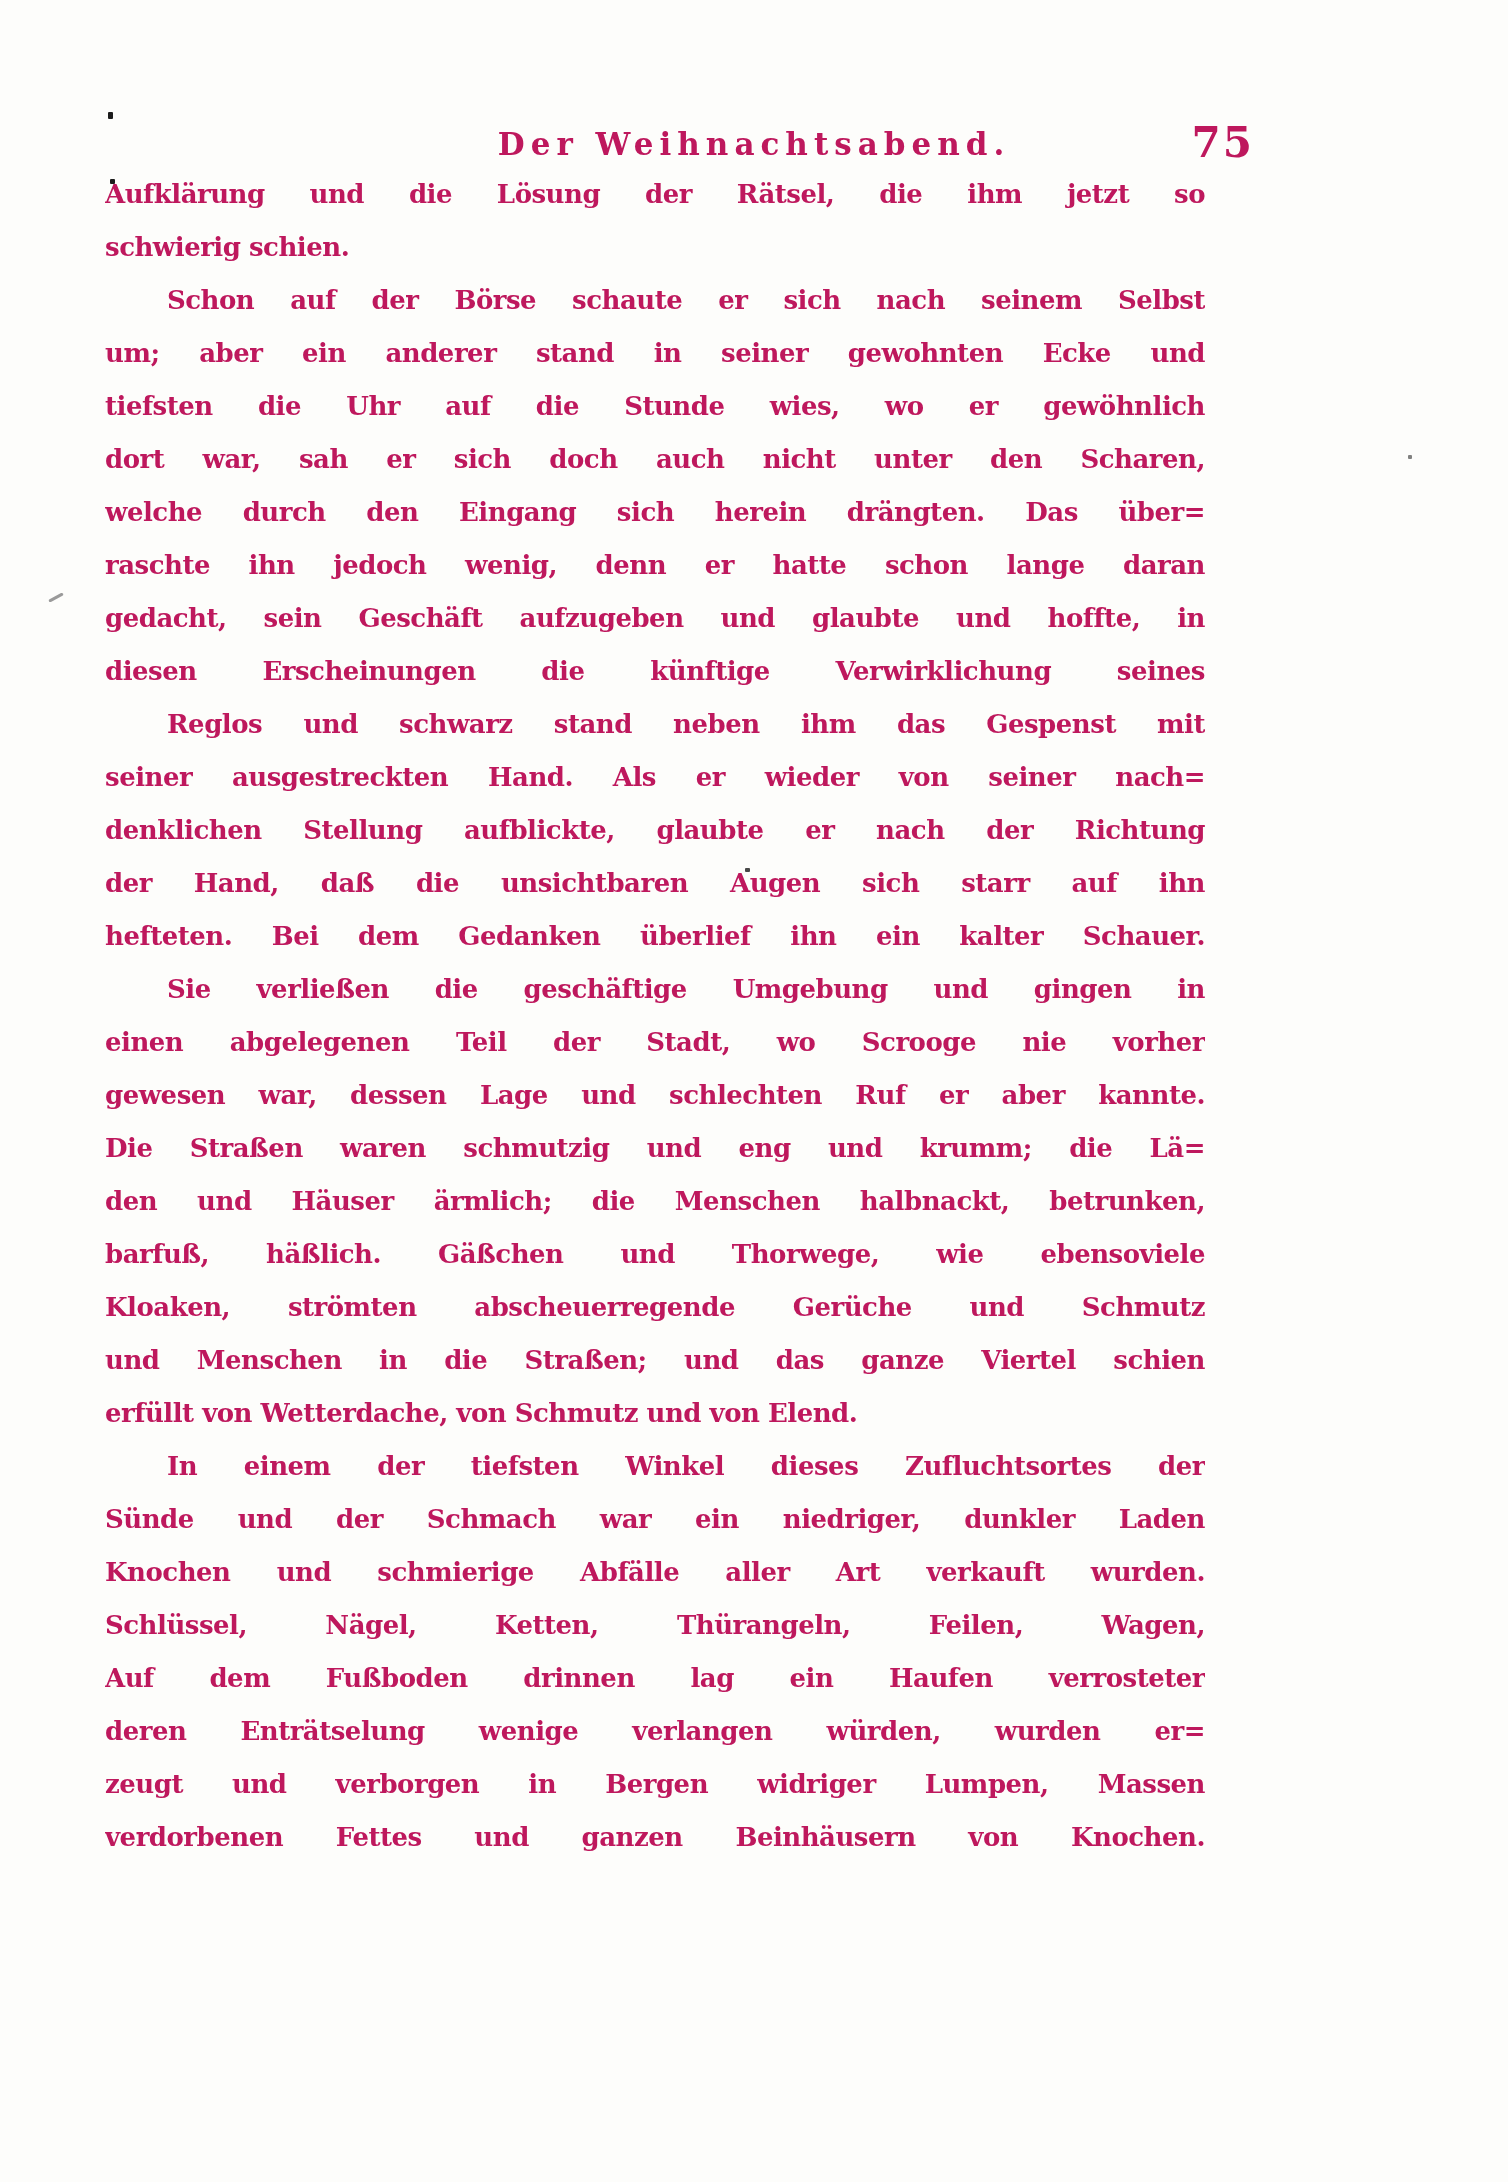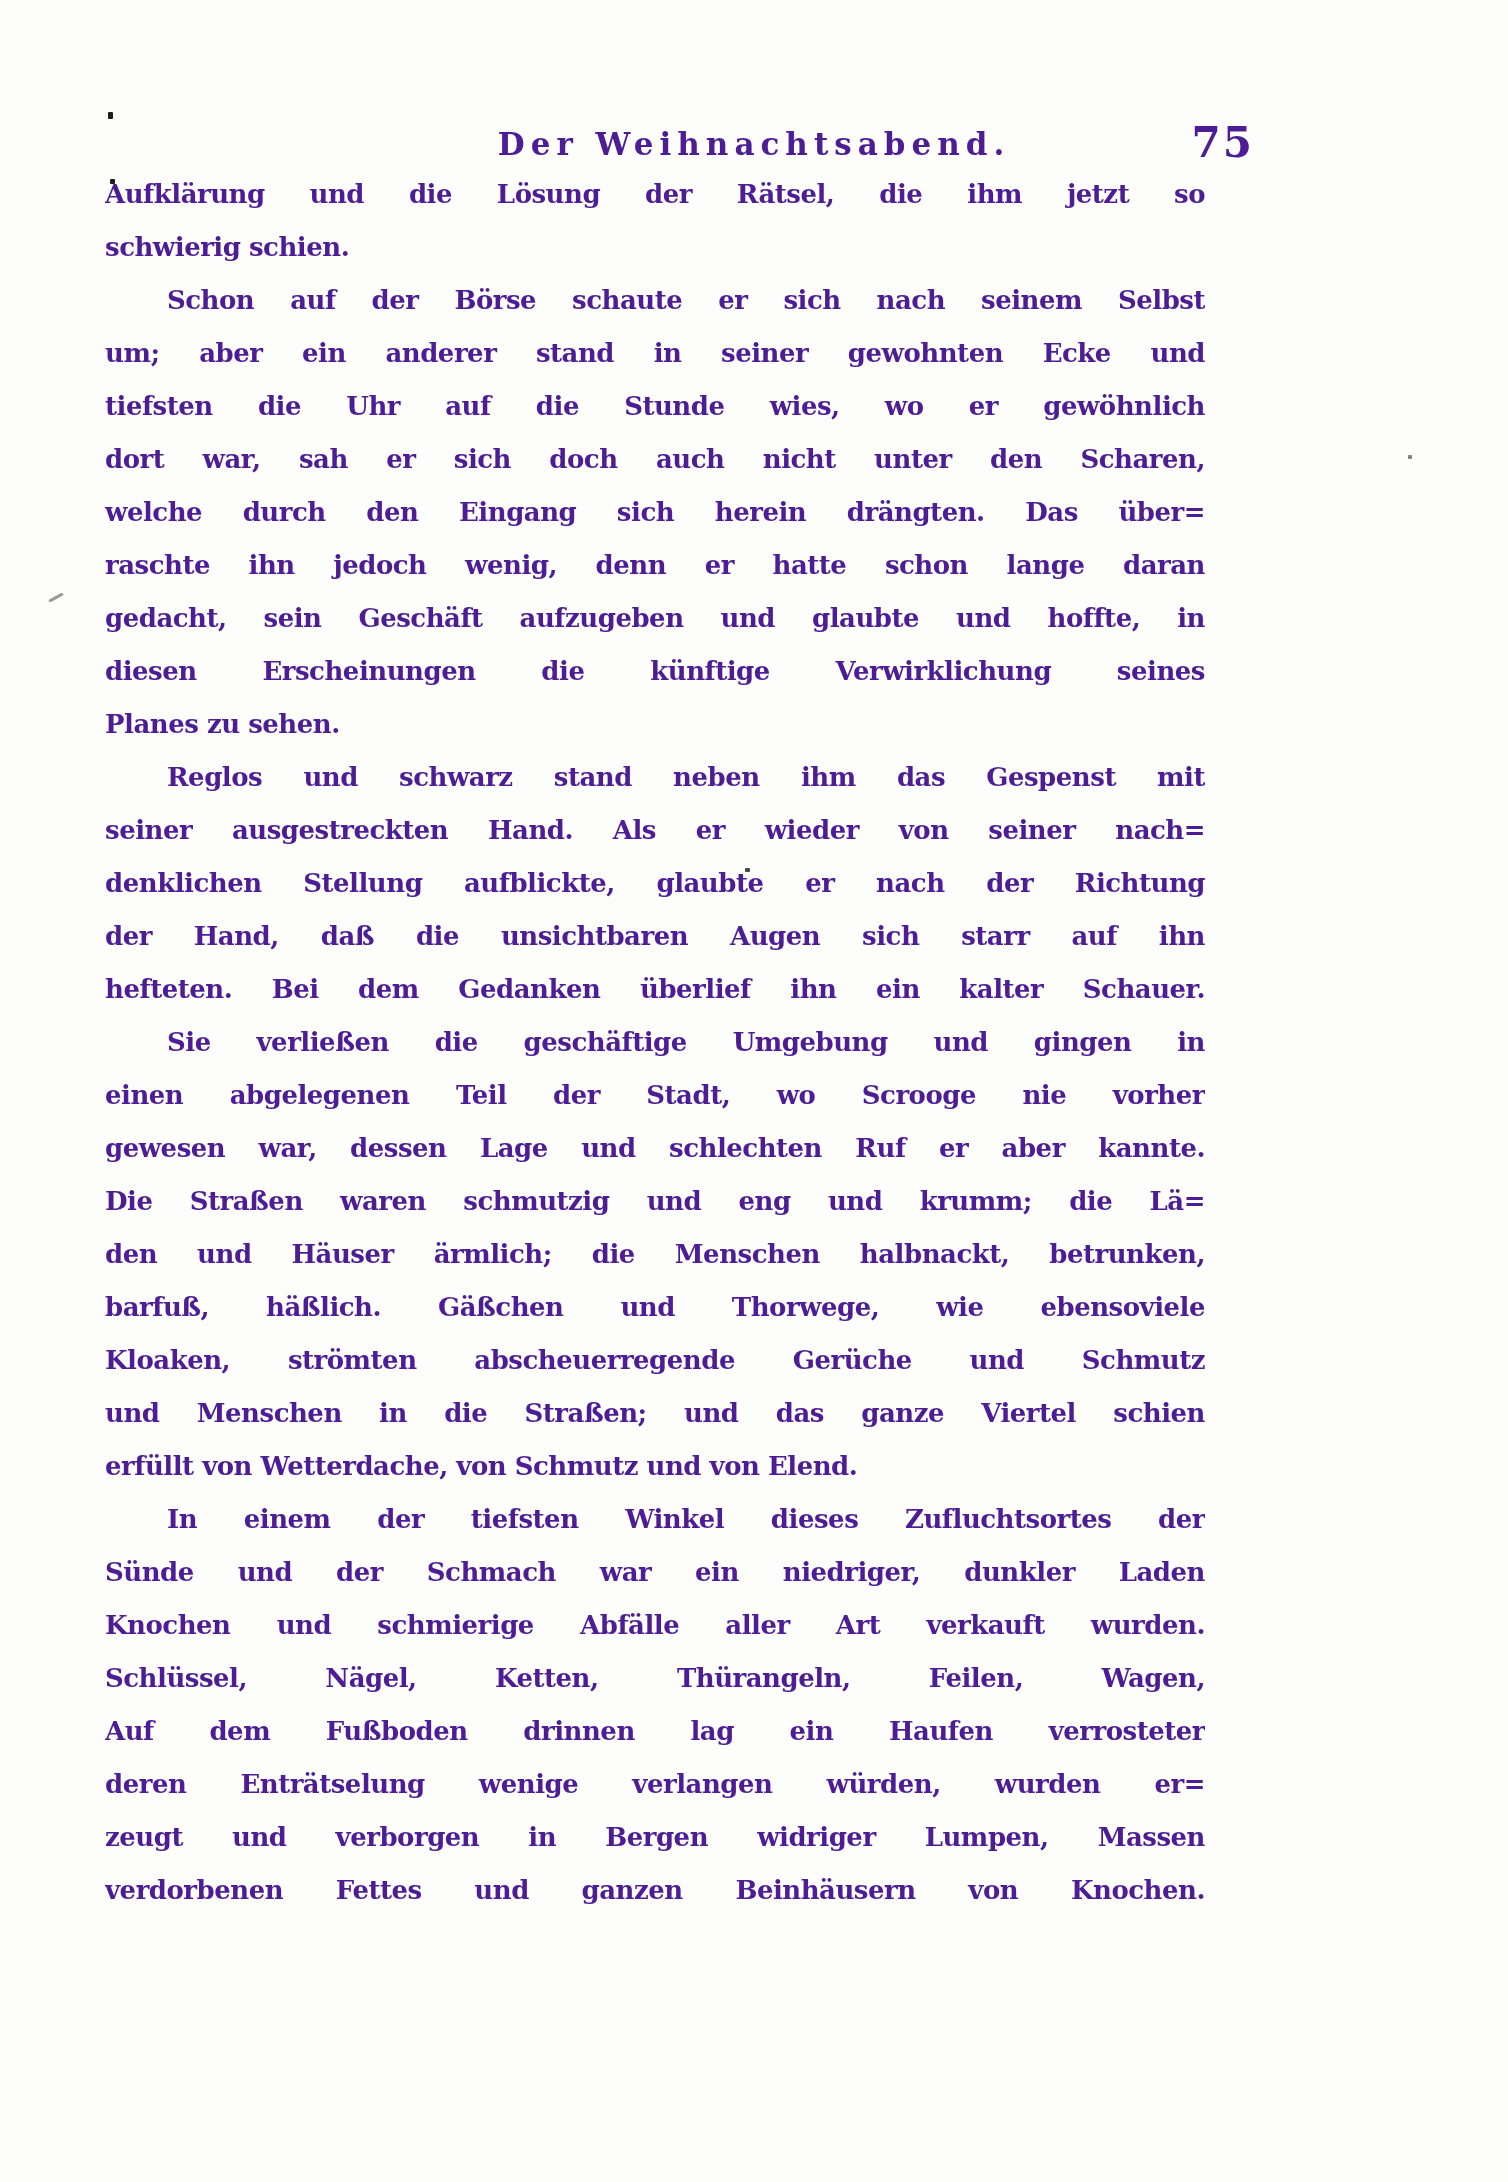--- a/index.html
+++ b/index.html
@@ -7,21 +7,21 @@
     margin: 0;
     padding: 0;
     background: #e8e8e8;
   }
   .page {
     position: relative;
     width: 1508px;
     height: 2182px;
     margin: 0 auto;
     background: #fdfdfb;
-    color: #4c1d95;
+    color: #be185d;
     font-family: "DejaVu Serif", serif;
     overflow: hidden;
   }
   
   .running-header {
     position: absolute;
     top: 122px;
     left: 0;
     width: 1508px;
     height: 50px;
@@ -105,21 +105,20 @@
       <div class="line">Aufklärung und die Lösung der Rätsel, die ihm jetzt so</div>
       <div class="line short">schwierig schien.</div>
       <div class="line indent">Schon auf der Börse schaute er sich nach seinem Selbst</div>
       <div class="line">um; aber ein anderer stand in seiner gewohnten Ecke und</div>
       <div class="line">tiefsten die Uhr auf die Stunde wies, wo er gewöhnlich</div>
       <div class="line">dort war, sah er sich doch auch nicht unter den Scharen,</div>
       <div class="line">welche durch den Eingang sich herein drängten. Das über=</div>
       <div class="line">raschte ihn jedoch wenig, denn er hatte schon lange daran</div>
       <div class="line">gedacht, sein Geschäft aufzugeben und glaubte und hoffte, in</div>
       <div class="line">diesen Erscheinungen die künftige Verwirklichung seines</div>
-      <div class="line short">Planes zu sehen.</div>
       <div class="line indent">Reglos und schwarz stand neben ihm das Gespenst mit</div>
       <div class="line">seiner ausgestreckten Hand. Als er wieder von seiner nach=</div>
       <div class="line">denklichen Stellung aufblickte, glaubte er nach der Richtung</div>
       <div class="line">der Hand, daß die unsichtbaren Augen sich starr auf ihn</div>
       <div class="line">hefteten. Bei dem Gedanken überlief ihn ein kalter Schauer.</div>
       <div class="line indent">Sie verließen die geschäftige Umgebung und gingen in</div>
       <div class="line">einen abgelegenen Teil der Stadt, wo Scrooge nie vorher</div>
       <div class="line">gewesen war, dessen Lage und schlechten Ruf er aber kannte.</div>
       <div class="line">Die Straßen waren schmutzig und eng und krumm; die Lä=</div>
       <div class="line">den und Häuser ärmlich; die Menschen halbnackt, betrunken,</div>

